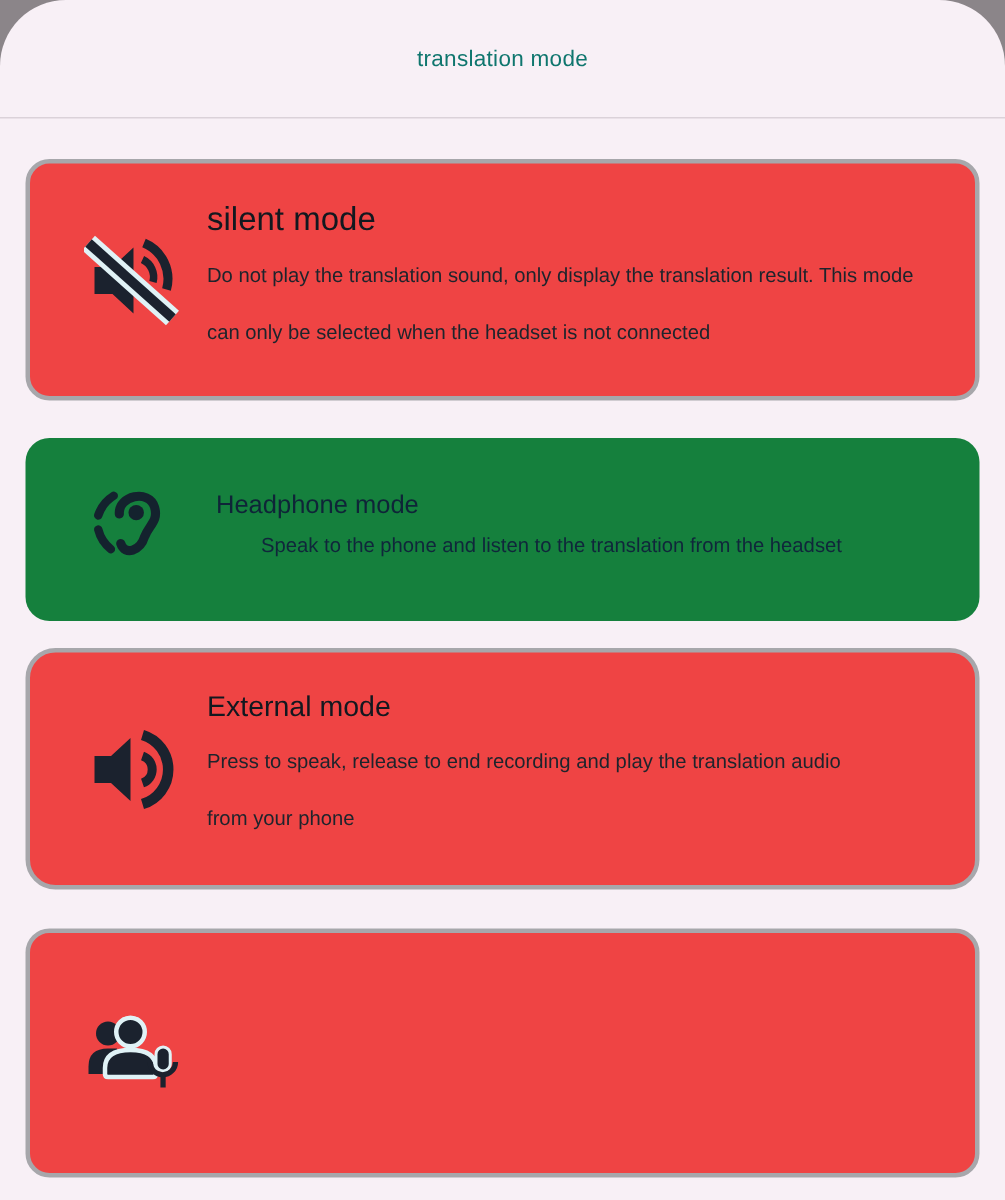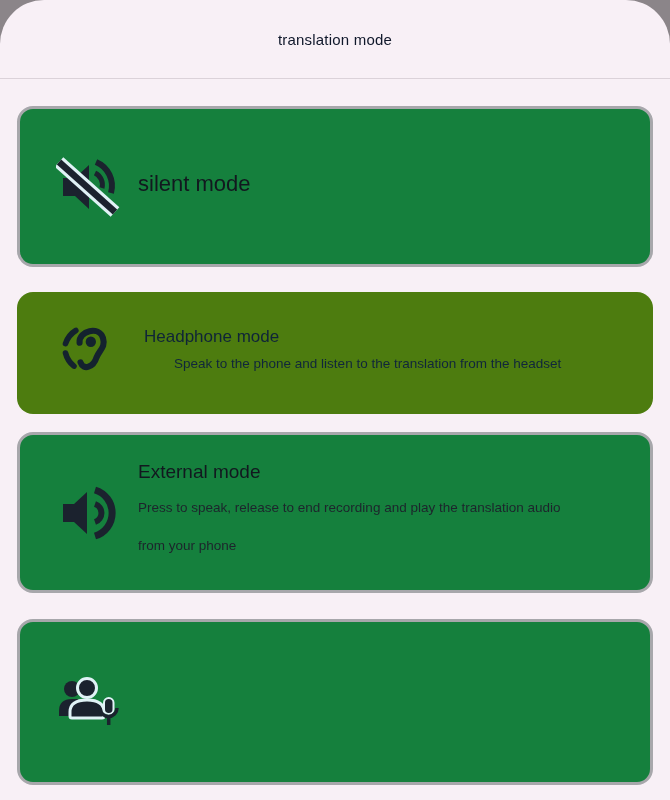--- a/index.html
+++ b/index.html
@@ -14,42 +14,42 @@
     background: #f8f0f6;
     border-radius: 44px 44px 0 0;
     overflow: hidden;
   }
   .sheet-header {
     height: 78px;
     display: flex; align-items: center; justify-content: center;
     border-bottom: 1px solid #dbd2d9;
   }
   .sheet-title {
-    font-size: 15px; color: #0f172a; letter-spacing: 0.2px;
+    font-size: 15px; color: #0f766e; letter-spacing: 0.2px;
   }
   .cards { padding: 27px 17px 0 17px; }
   .card {
     display: flex; align-items: center;
     border-radius: 16px;
     box-sizing: border-box;
     padding: 10px 22px 10px 18px;
     cursor: pointer;
   }
   .card.cyan {
-    background: #15803d;
+    background: #ef4444;
     border: 3px solid #a7a7ab;
   }
   .card.blue {
-    background: #4d7c0f;
+    background: #15803d;
     border: none;
     padding-left: 21px; padding-right: 25px;
   }
   .card-silent   { min-height: 161px; margin-bottom: 25px; }
   .card-headphone{ min-height: 122px; margin-bottom: 18px; }
-  .card-external { min-height: 161px; margin-bottom: 26px; }
+  .card-external { min-height: 161px; margin-bottom: 26px; border-radius: 20px; }
   .card-binaural { min-height: 166px; margin-bottom: 14px; }
   .icon-box {
     width: 100px; flex: 0 0 100px;
     display: flex; align-items: center; justify-content: center;
   }
   .content { flex: 1; min-width: 0; }
   .mode-title {
     margin: 0 0 6px 0;
     font-weight: 500; color: #12181f;
   }
@@ -84,20 +84,22 @@
             <polygon points="7,23 19,23 33,10 33,54 19,41 7,41"></polygon>
           </g>
           <path d="M40,7 A26,26 0 0 1 55,38" fill="none" stroke="#1b222e" stroke-width="6"></path>
           <path d="M39,18 A13,13 0 0 1 46,33" fill="none" stroke="#1b222e" stroke-width="5"></path>
           <line x1="3" y1="7" x2="59" y2="57" stroke="#e0f2f6" stroke-width="13"></line>
           <line x1="3" y1="7" x2="59" y2="57" stroke="#1b222e" stroke-width="6.5"></line>
         </svg>
       </div>
       <div class="content">
         <h2 class="mode-title">silent mode</h2>
+        <p class="desc">Do not play the translation sound, only display the translation result. This mode
+can only be selected when the headset is not connected</p>
       </div>
     </div>
 
     <div class="card blue card-headphone">
       <div class="icon-box">
         <svg width="60" height="64" viewBox="0 0 64 64">
           <path d="M19,8 A26,26 0 0 0 8,22" fill="none" stroke="#14222e" stroke-width="6" stroke-linecap="round"></path>
           <path d="M8,32 A26,26 0 0 0 17,46" fill="none" stroke="#14222e" stroke-width="6" stroke-linecap="round"></path>
           <path d="M23,21 C22,8 44,3 48,16 C51,26 44,29 41,37 C38,47 27,51 24,42" fill="none" stroke="#14222e" stroke-width="6.5" stroke-linecap="round"></path>
           <circle cx="35" cy="20" r="5.5" fill="#14222e"></circle>

